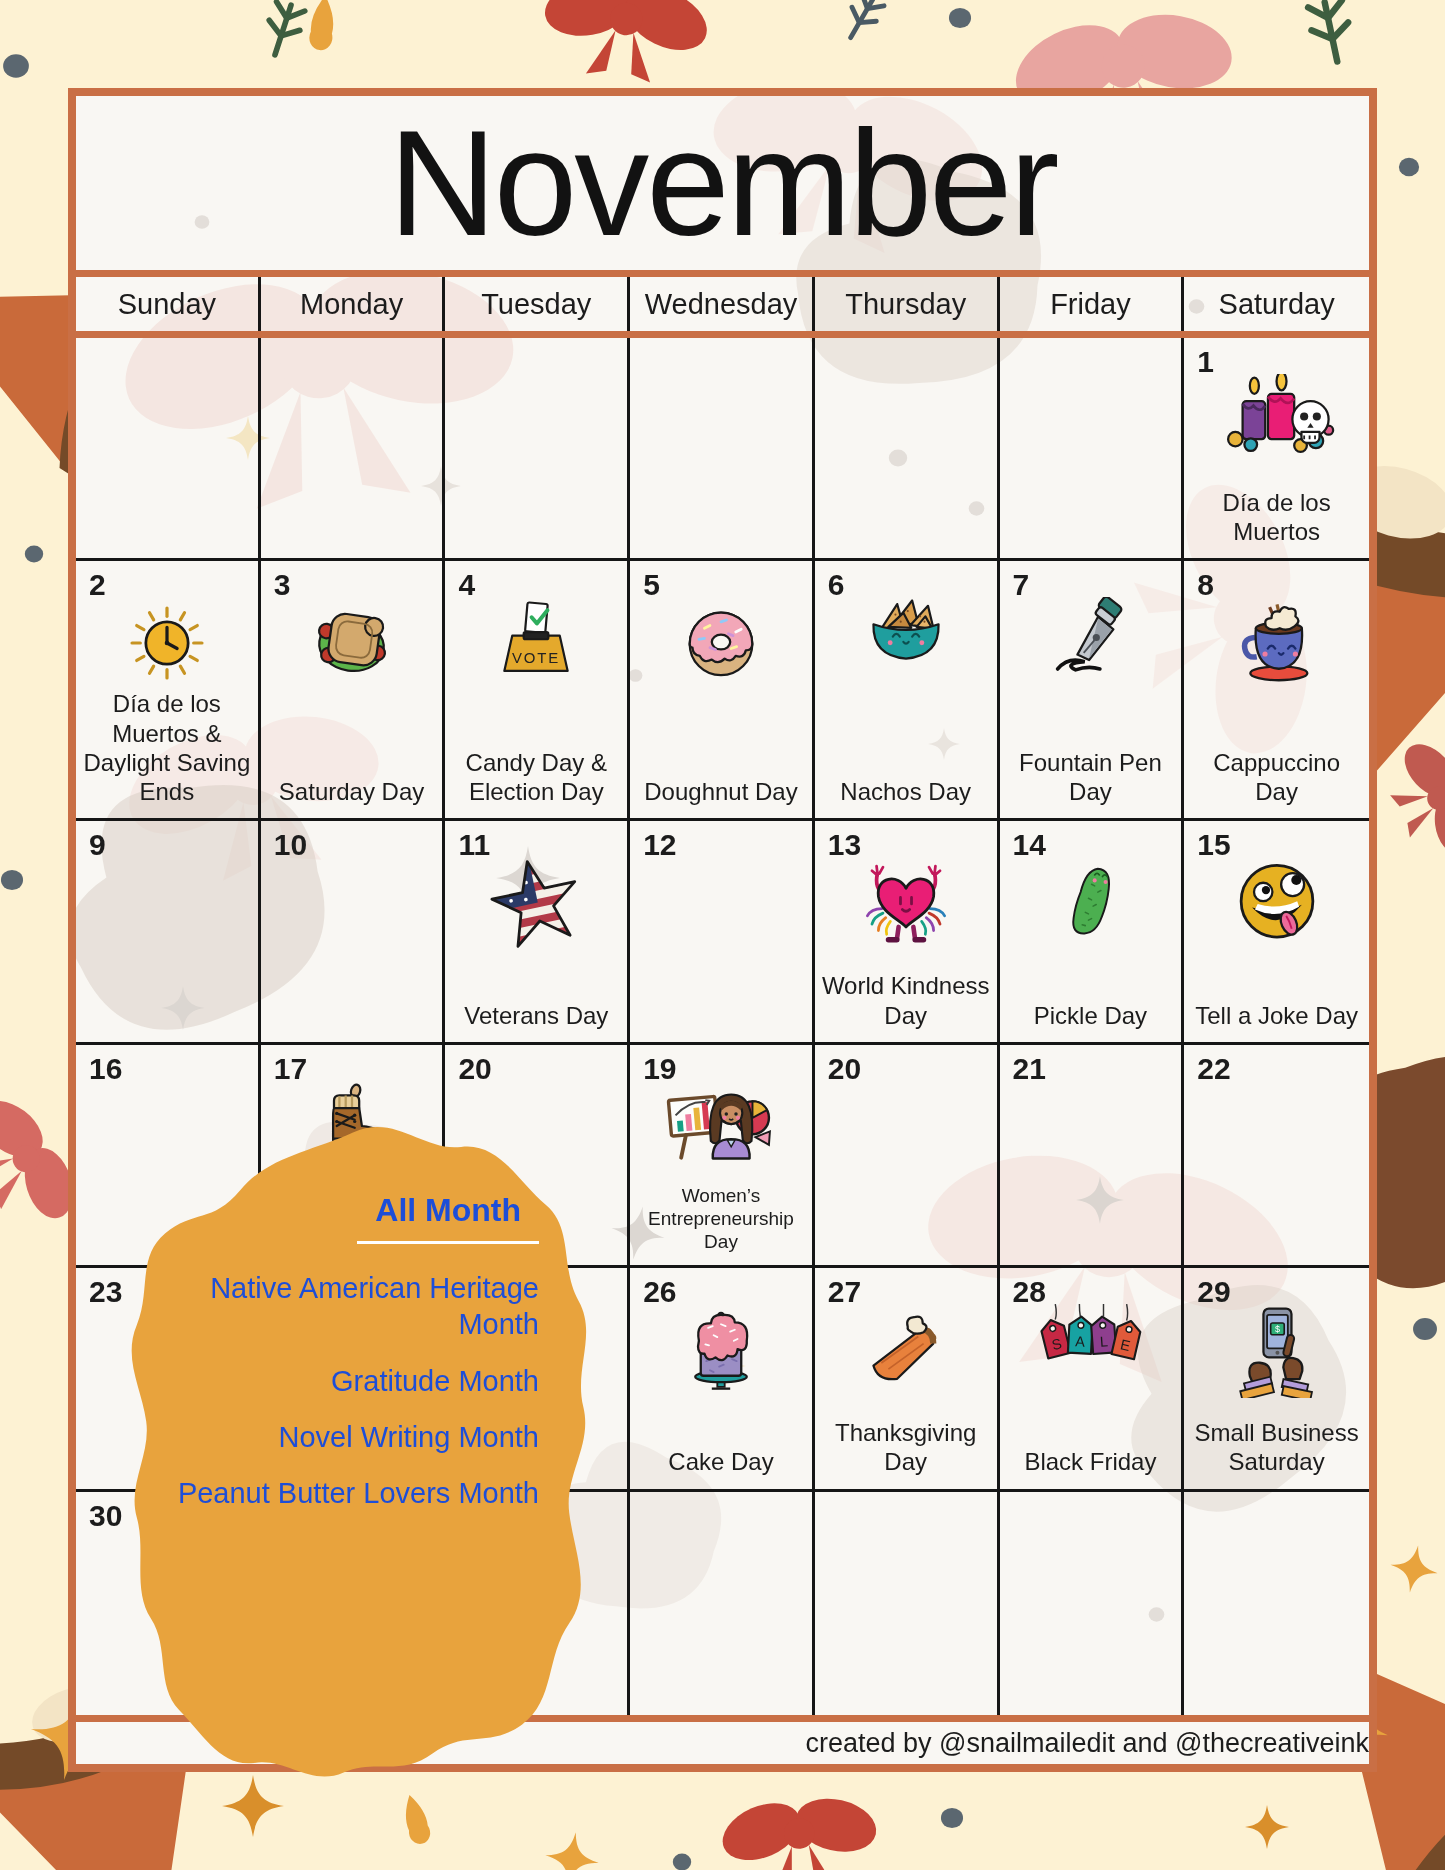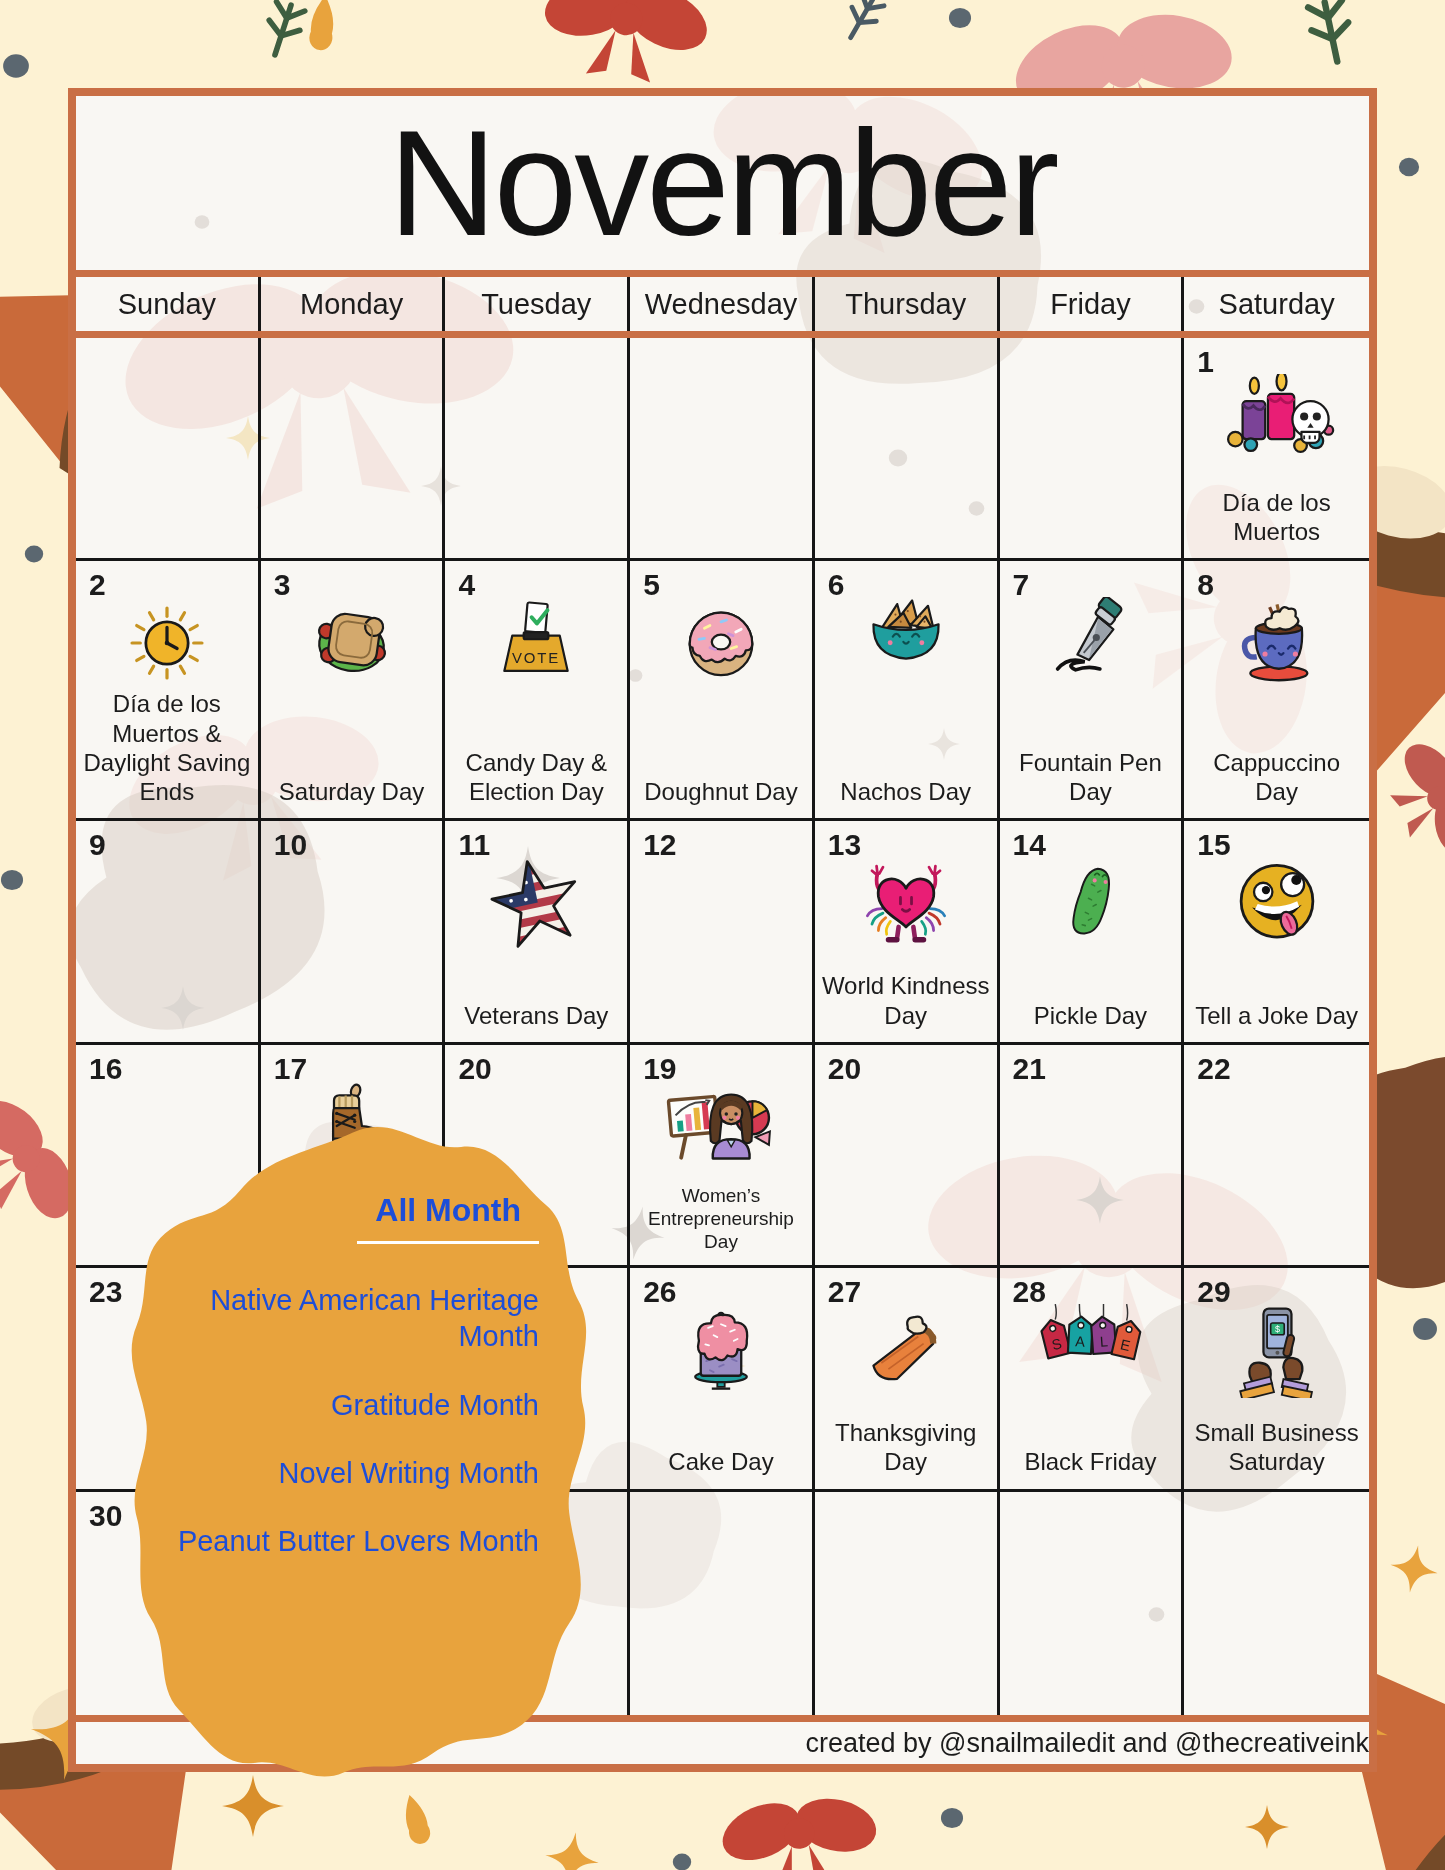--- a/index.html
+++ b/index.html
@@ -24,21 +24,21 @@
   .cell:nth-child(n+36){border-bottom:none;}
   .num{position:absolute;top:7px;left:13px;font-size:30px;font-weight:700;}
   .icon-wrap{flex:1;width:100%;display:flex;align-items:flex-start;justify-content:center;padding-top:30px;min-height:0;}
   .label{font-size:24px;line-height:1.22;text-align:center;margin-bottom:6px;}
   .label.sm{font-size:19px;}
   .footer{height:42px;flex:none;display:flex;align-items:center;justify-content:flex-end;padding-right:0;font-size:27px;}
   .badge{position:absolute;left:118px;top:1118px;width:470px;height:770px;z-index:3;}
   .badge-blob{position:absolute;left:0;top:0;width:100%;height:100%;}
   .badge-inner{position:absolute;left:50%;top:74px;transform:translateX(-50%);width:372px;text-align:right;color:#1d4ed8;}
   .badge-title{font-size:32px;font-weight:700;display:inline-block;border-bottom:3px solid #fff;padding:0 18px 12px;margin-bottom:6px;}
-  .badge-item{font-size:29px;line-height:1.25;margin-top:32px;}
+  .badge-item{font-size:29px;line-height:1.25;margin-top:20px;}
   svg text{font-family:"Liberation Sans",sans-serif;}
 </style>
 </head>
 <body>
 
 <svg class="defs" aria-hidden="true">
   <symbol id="sym-pie" viewBox="0 0 100 100">
     <path d="M50,97 L12,20 Q50,36 88,20 Z" fill="#c96a3a"></path>
     <path d="M10,8 Q50,26 90,8 L88,24 Q50,40 12,24 Z" fill="#744a28"></path>
     <ellipse cx="50" cy="12" rx="13" ry="8" fill="#f3e4c5"></ellipse>

